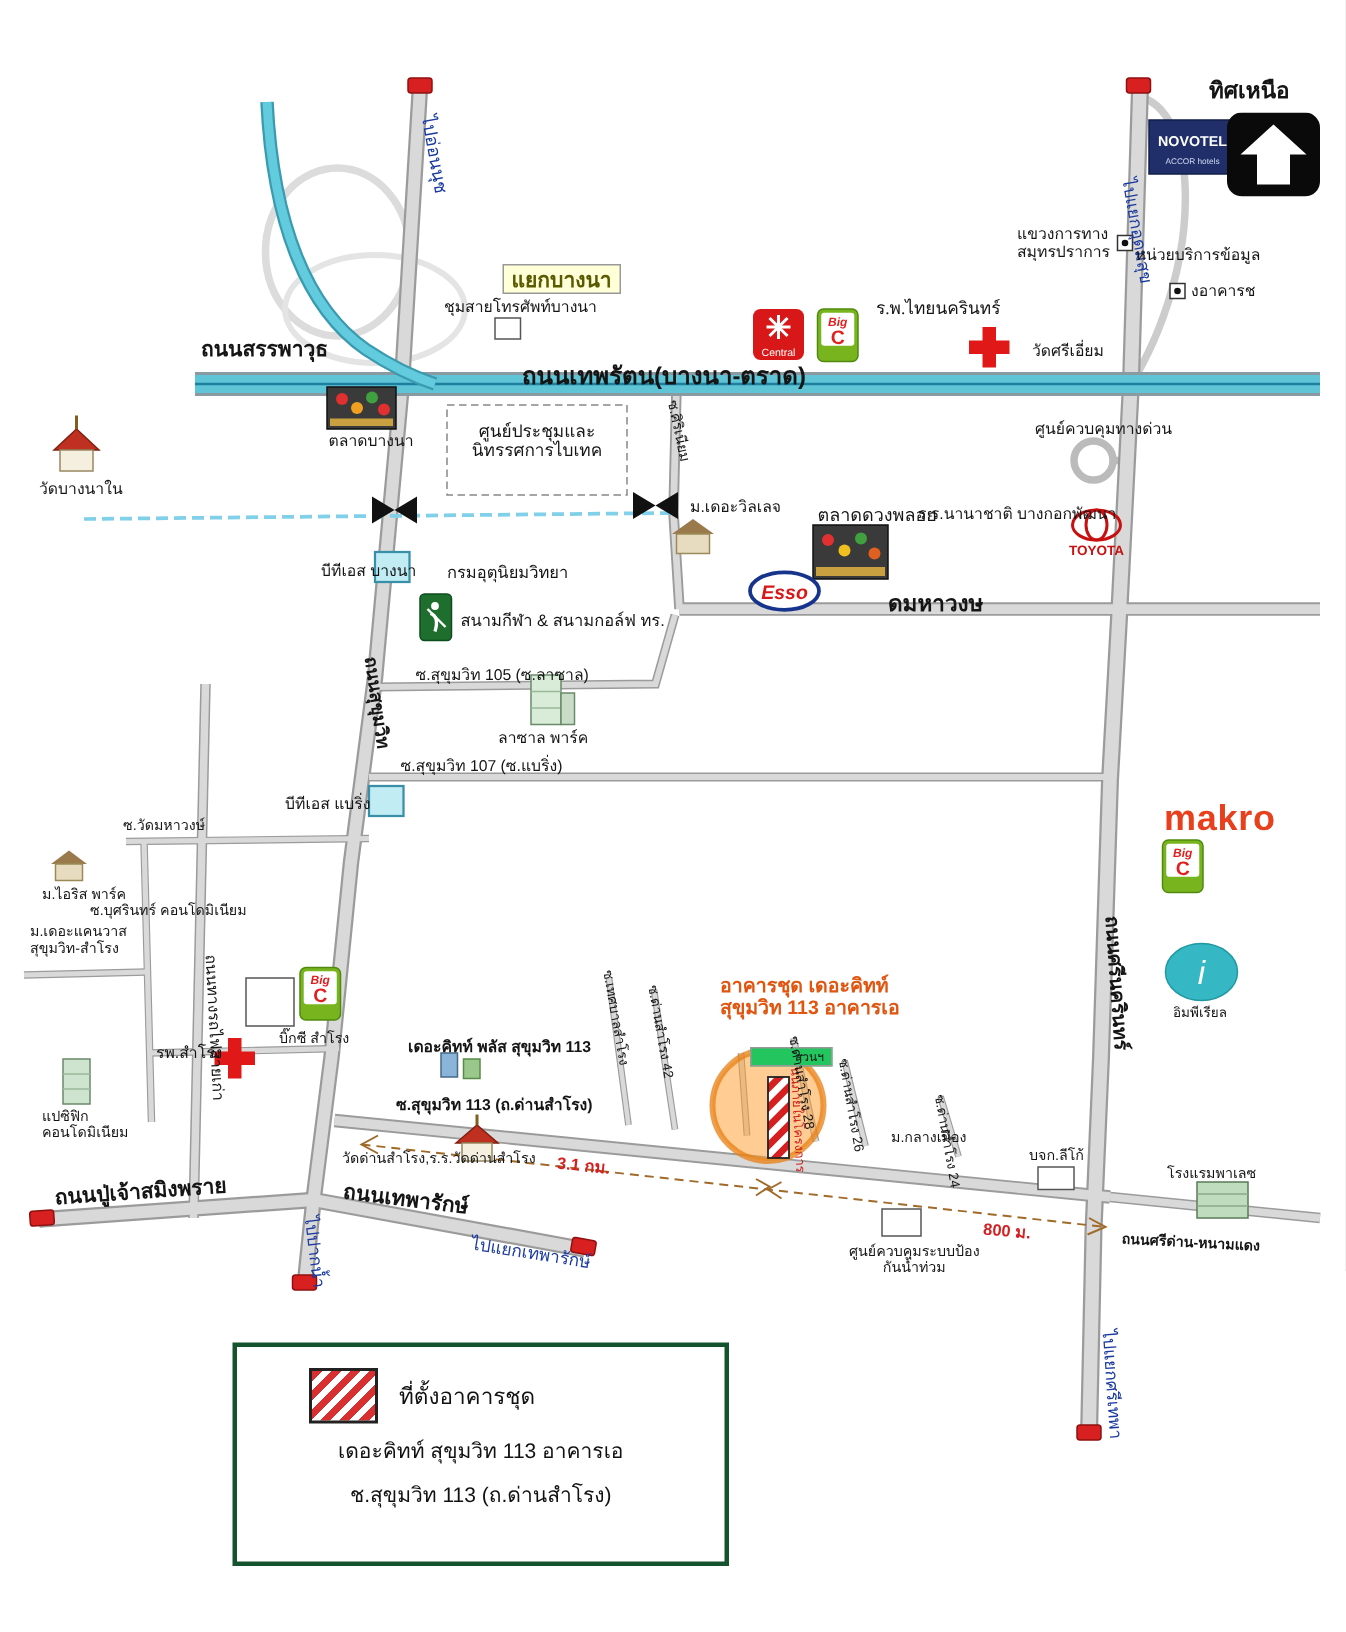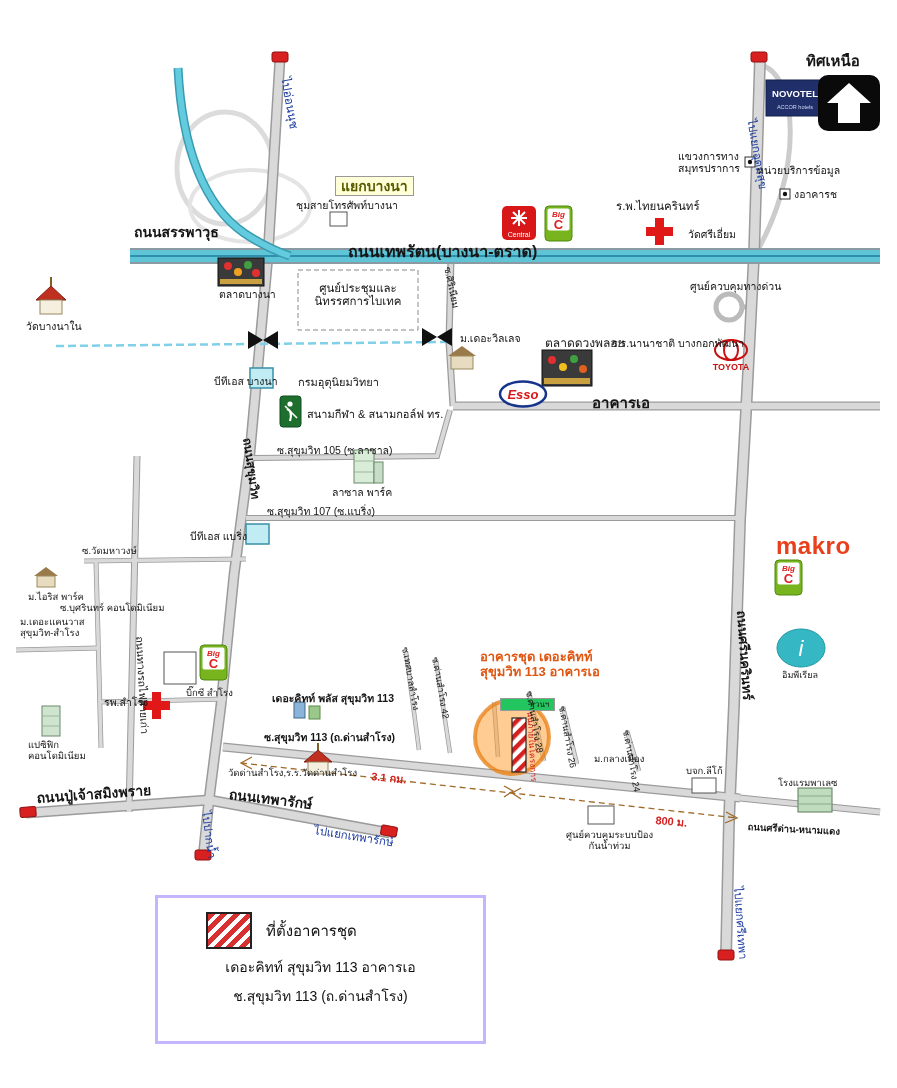--- a/index.html
+++ b/index.html
@@ -6,21 +6,21 @@
   #map-root{position:relative;width:897px;height:1088px;background:#ffffff;overflow:hidden;
             font-family:"Liberation Sans",sans-serif;}
   #roads-svg{position:absolute;left:0;top:0;z-index:1;}
   #labels{position:absolute;left:0;top:0;width:897px;height:1088px;z-index:3;pointer-events:none;}
   .lbl{position:absolute;white-space:pre;color:#151515;line-height:1.15;transform-origin:0 0;}
   .lbl.boxed{border:1px solid #999;padding:1px 5px;}
   .makro{position:absolute;left:776px;top:532px;z-index:3;font-size:24px;font-weight:bold;
          color:#e8401c;letter-spacing:.5px;}
   .compass{position:absolute;left:818px;top:75px;z-index:3;}
   svg text{font-family:"Liberation Sans",sans-serif;}
-  .legend{position:absolute;left:155px;top:895px;width:325px;height:143px;border:3px solid #c4b5fd;
+  .legend{position:absolute;left:155px;top:895px;width:325px;height:143px;border:3px solid #14532d;
           background:#fff;z-index:4;display:flex;flex-direction:column;align-items:center;}
   .legend-top{display:flex;align-items:center;gap:14px;margin-top:14px;align-self:flex-start;margin-left:48px;}
   .legend-swatch{width:42px;height:33px;border:2px solid #222;
           background:repeating-linear-gradient(135deg,#d83030 0 5px,#fff 5px 9px);}
   .legend-title{font-size:15px;color:#111;}
   .legend-line{font-size:14px;color:#111;margin-top:7px;text-align:center;}
 </style>
 </head>
 <body>
 
@@ -274,39 +274,39 @@
 <div class="makro">makro</div>
 
 <div id="labels">
       <div class="lbl" style="left: 806px; top: 52px; font-size: 15px; font-weight: bold;">ทิศเหนือ</div>
       <div class="lbl" style="left: 291px; top: 76px; font-size: 12px; color: rgb(26, 58, 160); transform: rotate(80deg);">ไปอ่อนนุช</div>
       <div class="lbl" style="left: 757px; top: 118px; font-size: 11.5px; color: rgb(26, 58, 160); transform: rotate(80deg);">ไปแยกอุดมสุข</div>
       <div class="lbl boxed" style="left: 335px; top: 176px; font-size: 14px; font-weight: bold; color: rgb(90, 90, 0); background: rgb(255, 255, 216);">แยกบางนา</div>
       <div class="lbl" style="left: 296px; top: 199px; font-size: 10.5px;">ชุมสายโทรศัพท์บางนา</div>
       <div class="lbl" style="left: 134px; top: 224px; font-size: 14px; font-weight: bold;">ถนนสรรพาวุธ</div>
       <div class="lbl" style="left: 348px; top: 243px; font-size: 16px; font-weight: bold;">ถนนเทพรัตน(บางนา-ตราด)</div>
-      <div class="lbl" style="left: 616px; top: 200px; font-size: 11.5px;">ร.พ.ไทยนครินทร์</div>
+      <div class="lbl" style="left: 584px; top: 200px; font-size: 11.5px; font-family: Liberation Serif, serif;">ร.พ.ไทยนครินทร์</div>
       <div class="lbl" style="left: 678px; top: 150px; font-size: 10.5px;">แขวงการทาง
 สมุทรปราการ</div>
       <div class="lbl" style="left: 688px; top: 186px; font-size: 10.5px; margin-top: 42px;">วัดศรีเอี่ยม</div>
       <div class="lbl" style="left: 757px; top: 164px; font-size: 10.5px;">หน่วยบริการข้อมูล</div>
       <div class="lbl" style="left: 794px; top: 188px; font-size: 10.5px;">งอาคารช</div>
       <div class="lbl" style="left: 690px; top: 280px; font-size: 10.5px;">ศูนย์ควบคุมทางด่วน</div>
       <div class="lbl" style="left: 219px; top: 288px; font-size: 10.5px;">ตลาดบางนา</div>
       <div class="lbl" style="left: 26px; top: 320px; font-size: 10.5px;">วัดบางนาใน</div>
       <div class="lbl" style="left: 308px; top: 282px; font-size: 11.5px; width: 100px; text-align: center;">ศูนย์ประชุมและ
 นิทรรศการไบเทค</div>
       <div class="lbl" style="left: 460px; top: 332px; font-size: 10.5px;">ม.เดอะวิลเลจ</div>
       <div class="lbl" style="left: 452px; top: 266px; font-size: 9.5px; transform: rotate(78deg);">ซ.ศิริเนียม</div>
       <div class="lbl" style="left: 214px; top: 375px; font-size: 10.5px; text-align: right;">บีทีเอส บางนา</div>
       <div class="lbl" style="left: 298px; top: 376px; font-size: 11px;">กรมอุตุนิยมวิทยา</div>
       <div class="lbl" style="left: 307px; top: 408px; font-size: 11px;">สนามกีฬา &amp; สนามกอล์ฟ ทร.</div>
       <div class="lbl" style="left: 545px; top: 337px; font-size: 12px;">ตลาดดวงพลอย</div>
       <div class="lbl" style="left: 612px; top: 337px; font-size: 10.5px;">ร.ร.นานาชาติ บางกอกพัฒนา</div>
-      <div class="lbl" style="left: 592px; top: 394px; font-size: 15px; font-weight: bold;">อาคารเอ</div>
+      <div class="lbl" style="left: 592px; top: 394px; font-size: 15px; font-weight: bold;">ดมหาวงษ</div>
       <div class="lbl" style="left: 277px; top: 444px; font-size: 10.5px;">ซ.สุขุมวิท 105 (ซ.ลาซาล)</div>
       <div class="lbl" style="left: 332px; top: 486px; font-size: 10.5px;">ลาซาล พาร์ค</div>
       <div class="lbl" style="left: 267px; top: 505px; font-size: 10.5px;">ซ.สุขุมวิท 107 (ซ.แบริ่ง)</div>
       <div class="lbl" style="left: 190px; top: 530px; font-size: 10.5px;">บีทีเอส แบริ่ง</div>
       <div class="lbl" style="left: 253px; top: 437px; font-size: 12px; font-weight: bold; transform: rotate(82deg);">ถนนสุขุมวิท</div>
       <div class="lbl" style="left: 146px; top: 636px; font-size: 10.5px; transform: rotate(87deg);">ถนนทางรถไฟสายเก่า</div>
       <div class="lbl" style="left: 82px; top: 546px; font-size: 9.5px;">ซ.วัดมหาวงษ์</div>
       <div class="lbl" style="left: 28px; top: 592px; font-size: 9.5px;">ม.ไอริส พาร์ค</div>
       <div class="lbl" style="left: 60px; top: 603px; font-size: 9.5px;">ซ.บุศรินทร์ คอนโดมิเนียม</div>
       <div class="lbl" style="left: 20px; top: 617px; font-size: 9.5px;">ม.เดอะแคนวาส

